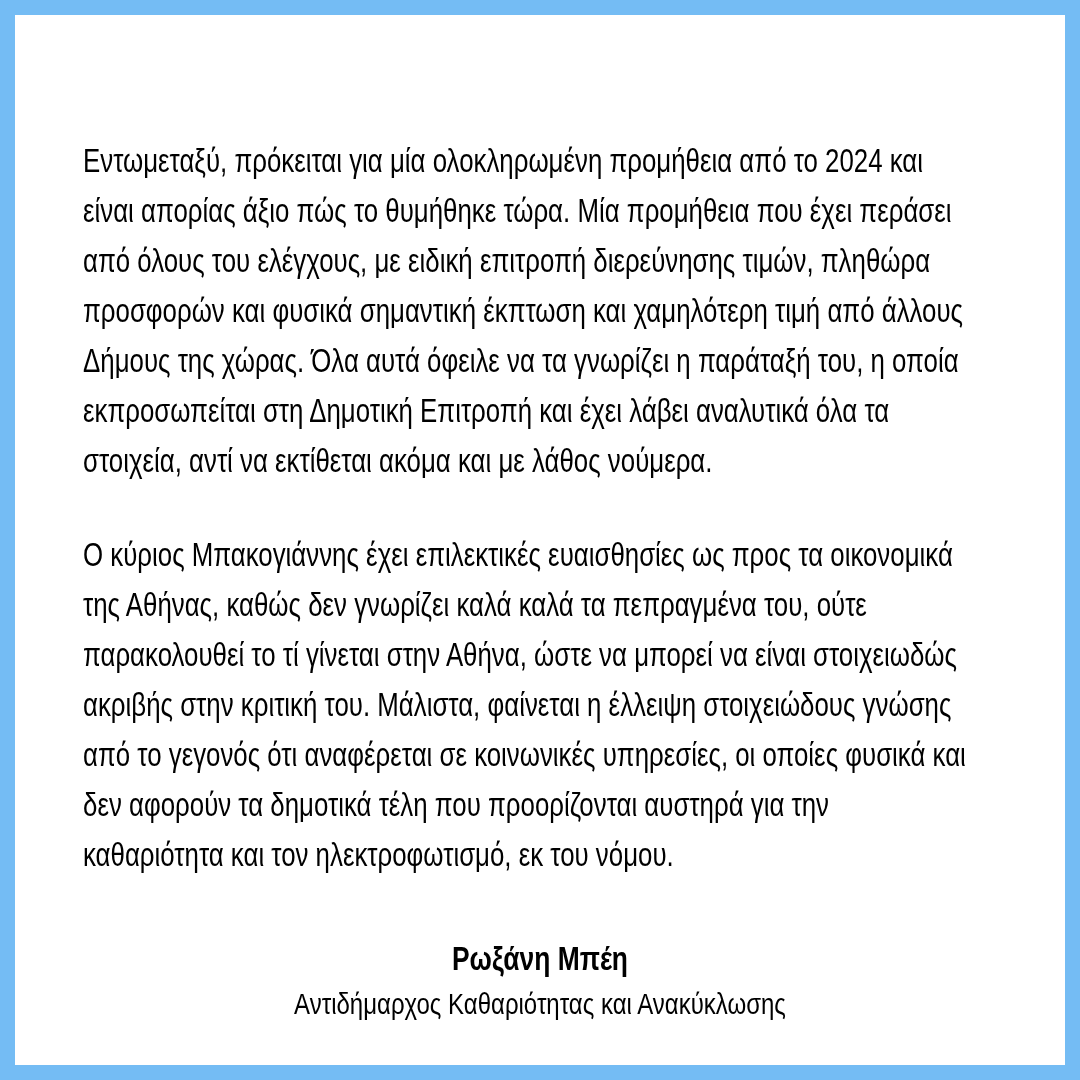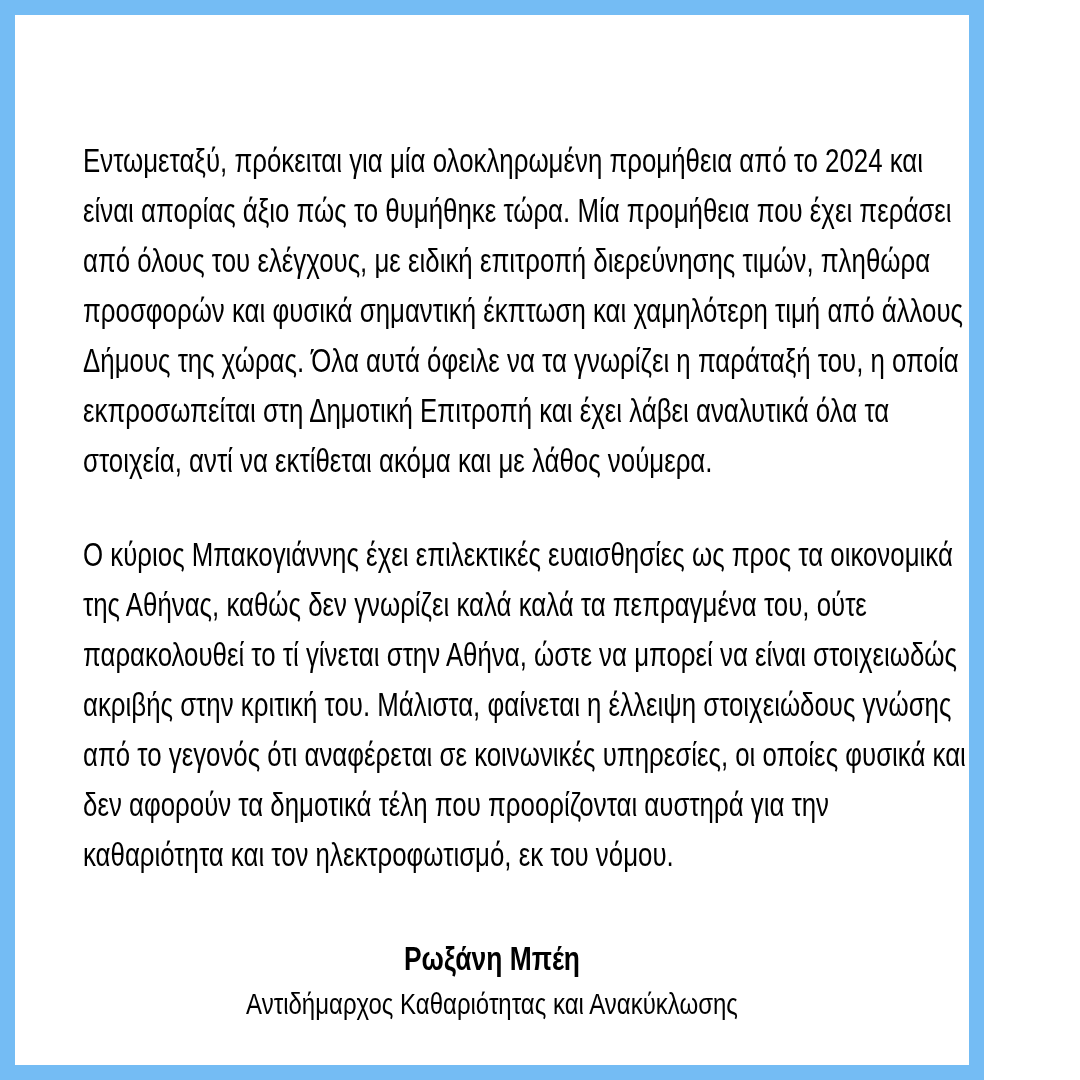--- a/index.html
+++ b/index.html
@@ -4,21 +4,21 @@
 <style>
   html, body {
     margin: 0;
     padding: 0;
     width: 1080px;
     height: 1080px;
     font-family: "Liberation Sans", "DejaVu Sans", sans-serif;
   }
   .frame {
     position: relative;
-    width: 984px;
+    width: 1080px;
     height: 1080px;
     background: #74BCF4;
     box-sizing: border-box;
   }
   .card {
     position: absolute;
     left: 15px;
     top: 15px;
     right: 15px;
     bottom: 15px;

